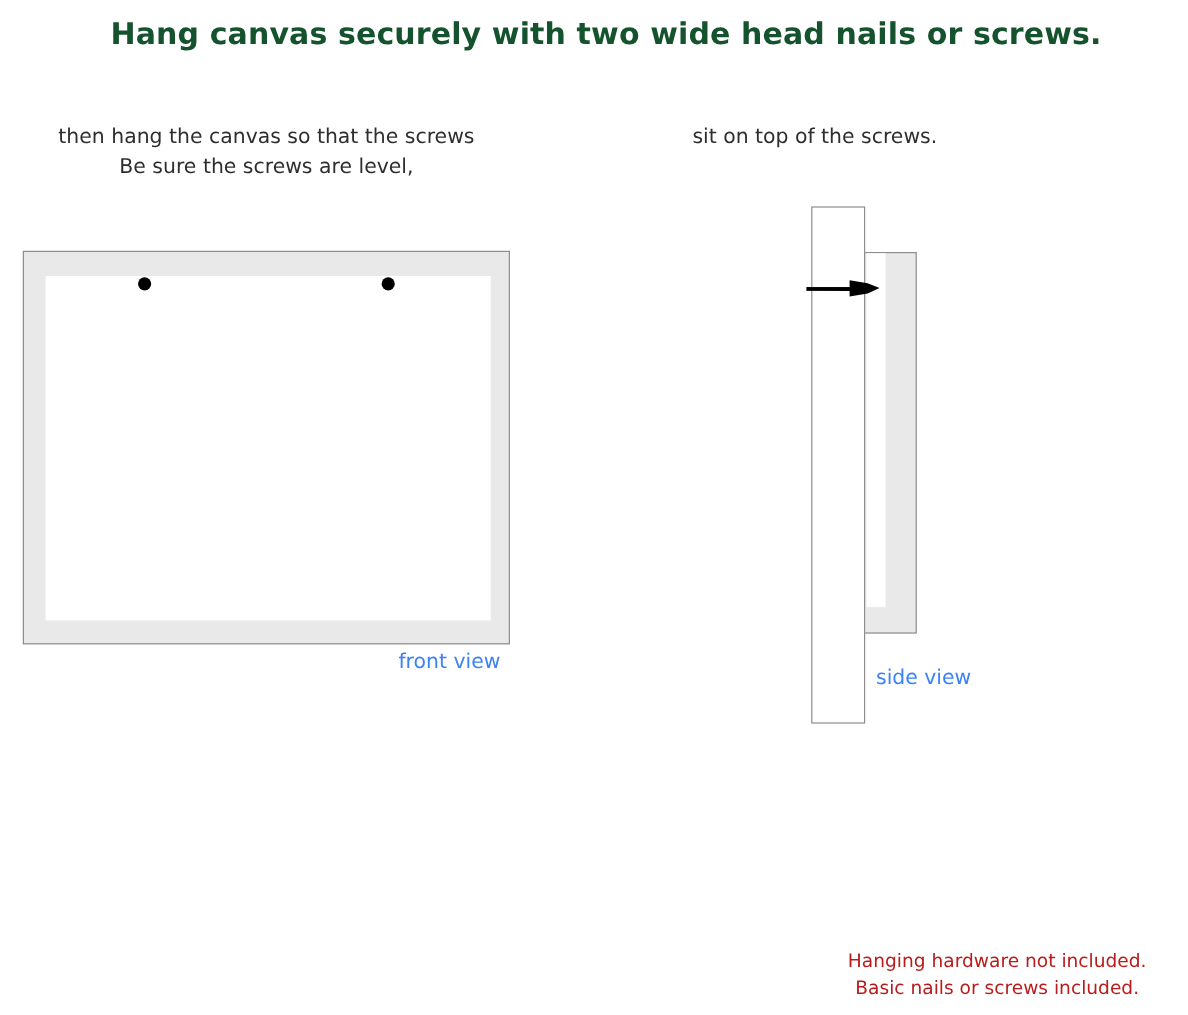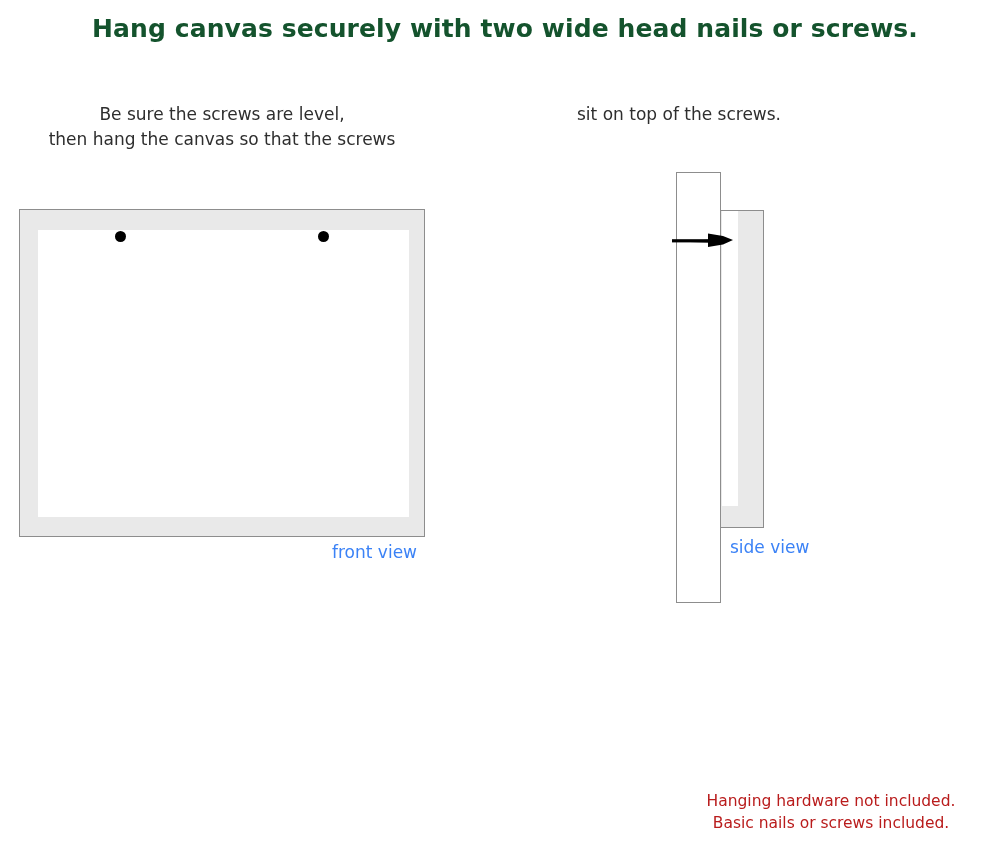--- a/index.html
+++ b/index.html
@@ -87,21 +87,21 @@
   .screw-dot-left  { left: 96px; }
   .screw-dot-right { left: 299px; }
 
   .view-label {
     position: absolute;
     font-size: 17px;
     color: #3b82f6;
     white-space: nowrap;
   }
   .label-front { left: 332px; top: 542px; }
-  .label-side  { left: 730px; top: 537px; text-align: center; }
+  .label-side  { left: 730px; top: 555px; text-align: center; }
 
   
   .side-view {
     position: absolute;
     left: 660px;
     top: 160px;
     width: 130px;
     height: 460px;
   }
   .wall-bar {
@@ -156,22 +156,22 @@
     color: #b91c1c;
   }
   .nowrap { white-space: nowrap; display: block; }
 </style>
 </head>
 <body>
 
 <div class="page-title">Hang canvas securely with two wide head nails or screws.</div>
 
 <div class="caption caption-left">
+  <span class="nowrap">then hang the canvas so that the screws</span>
   <span class="nowrap">Be sure the screws are level,</span>
-  <span class="nowrap">then hang the canvas so that the screws</span>
 </div>
 
 <div class="caption caption-right">
   <span class="nowrap">sit on top of the screws.</span>
 </div>
 
 <div class="front-view">
   <div class="canvas-frame-outer"></div>
   <div class="canvas-frame-inner"></div>
   <div class="screw-dot screw-dot-left"></div>

